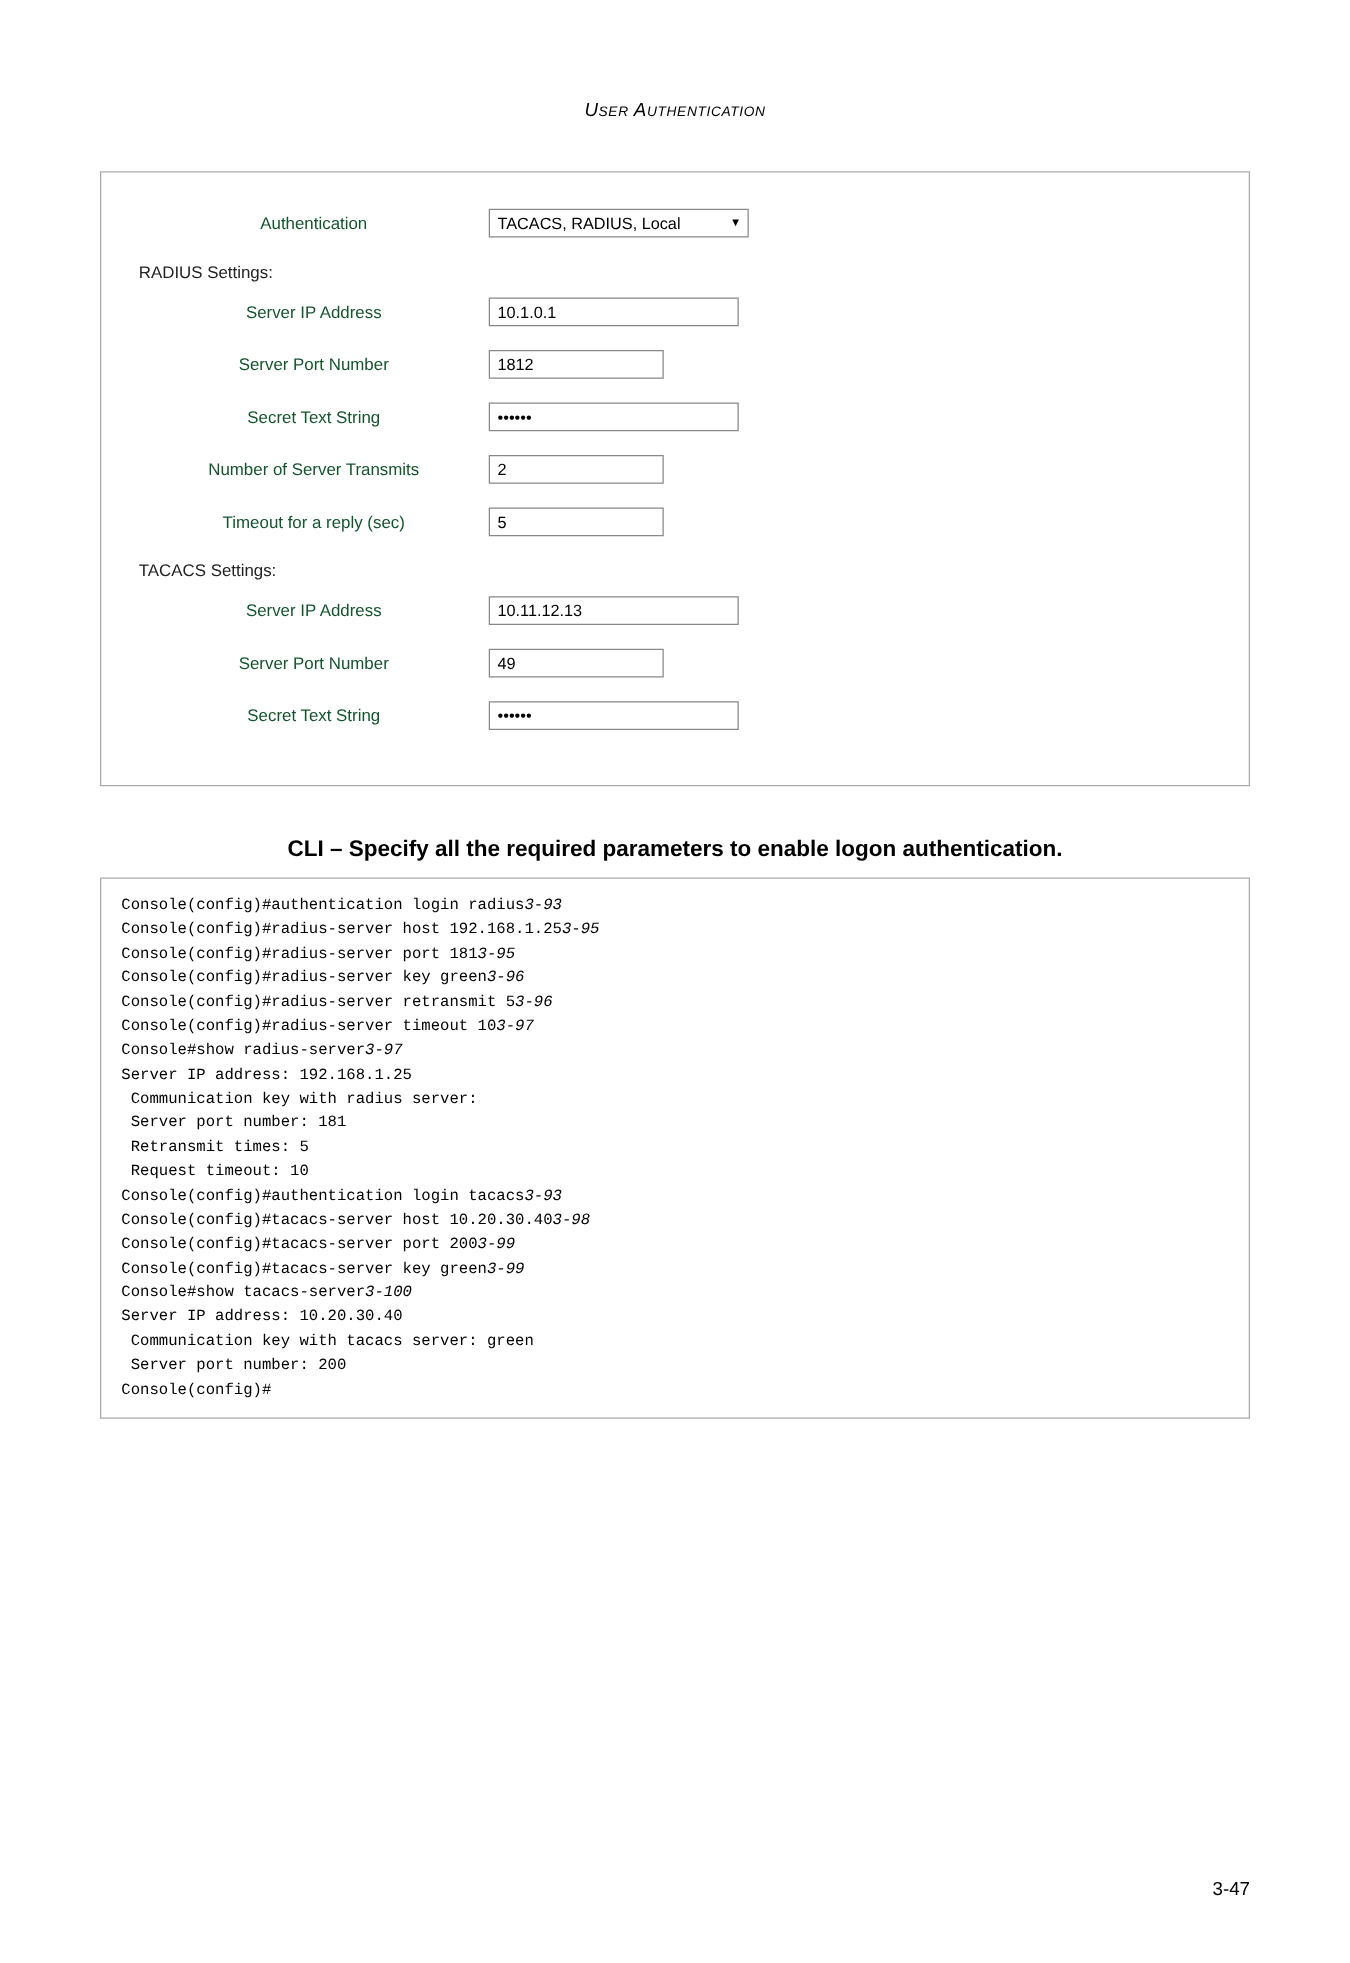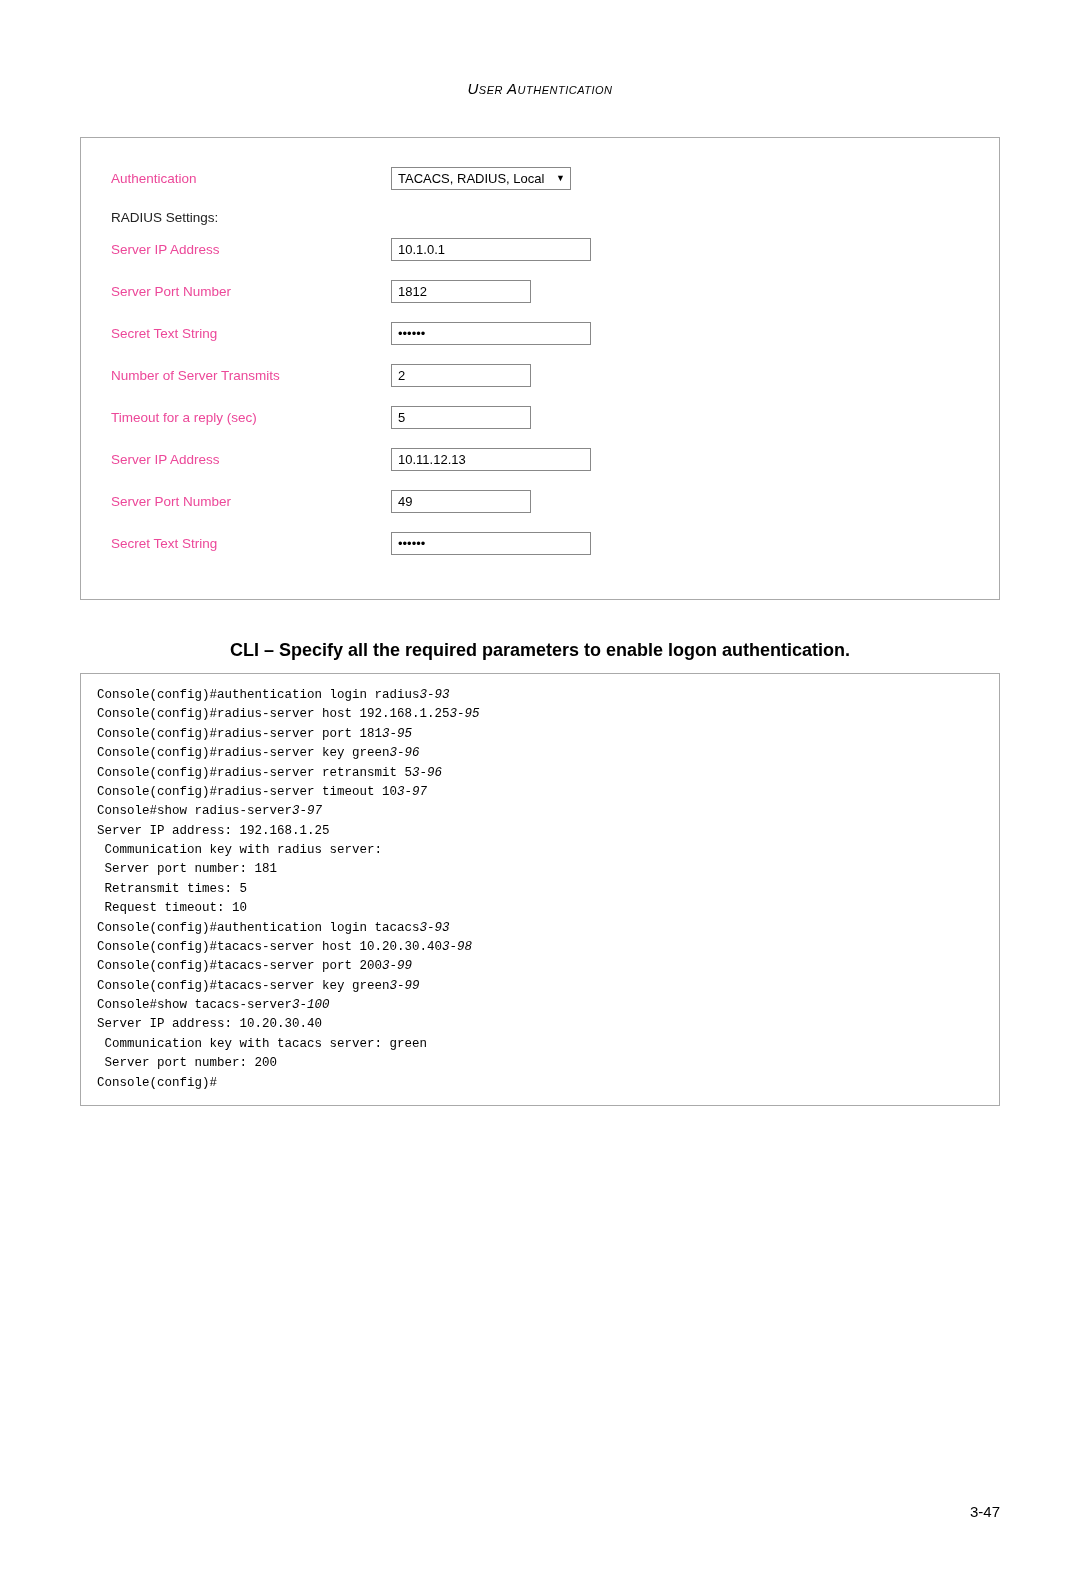--- a/index.html
+++ b/index.html
@@ -49,22 +49,23 @@
     .form-row {
       display: flex;
       align-items: center;
       margin-bottom: 10px;
       min-height: 32px;
     }
 
     .form-label {
       width: 280px;
       font-size: 13.5px;
-      color: #ec4899;
+      color: #14532d;
       flex-shrink: 0;
+      text-align: center;
     }
 
     .form-input {
       border: 1px solid #888;
       padding: 3px 6px;
       font-size: 13px;
       background: #fff;
       min-width: 120px;
     }
 
@@ -74,21 +75,21 @@
 
     .form-input-medium {
       width: 140px;
     }
 
     .form-select {
       border: 1px solid #888;
       padding: 3px 6px;
       font-size: 13px;
       background: #fff;
-      width: 180px;
+      width: 208px;
       appearance: none;
       -webkit-appearance: none;
       position: relative;
     }
 
     .select-wrapper {
       position: relative;
       display: inline-block;
     }
 
@@ -180,20 +181,21 @@
     </div>
     <div class="form-row">
       <div class="form-label">Number of Server Transmits</div>
       <input class="form-input form-input-medium" type="text" value="2" style="">
     </div>
     <div class="form-row">
       <div class="form-label">Timeout for a reply (sec)</div>
       <input class="form-input form-input-medium" type="text" value="5" style="">
     </div>
 
+    <div class="section-heading">TACACS Settings:</div>
 
     <div class="form-row">
       <div class="form-label">Server IP Address</div>
       <input class="form-input form-input-wide" type="text" value="10.11.12.13" style="">
     </div>
     <div class="form-row">
       <div class="form-label">Server Port Number</div>
       <input class="form-input form-input-medium" type="text" value="49" style="">
     </div>
     <div class="form-row">

